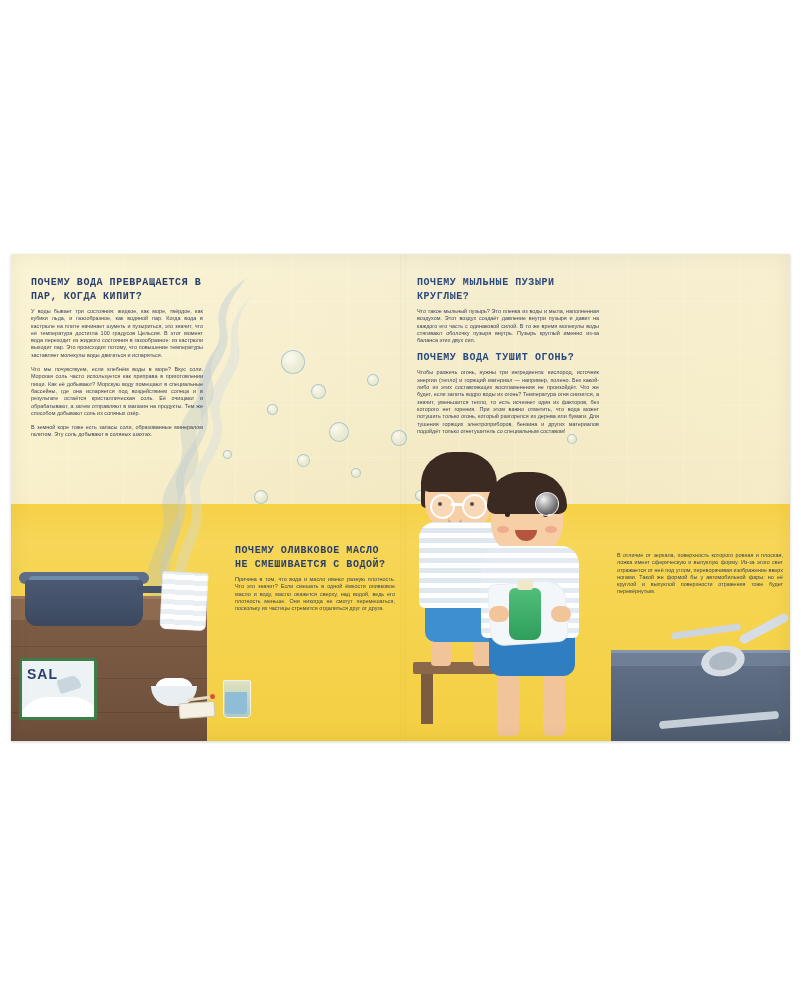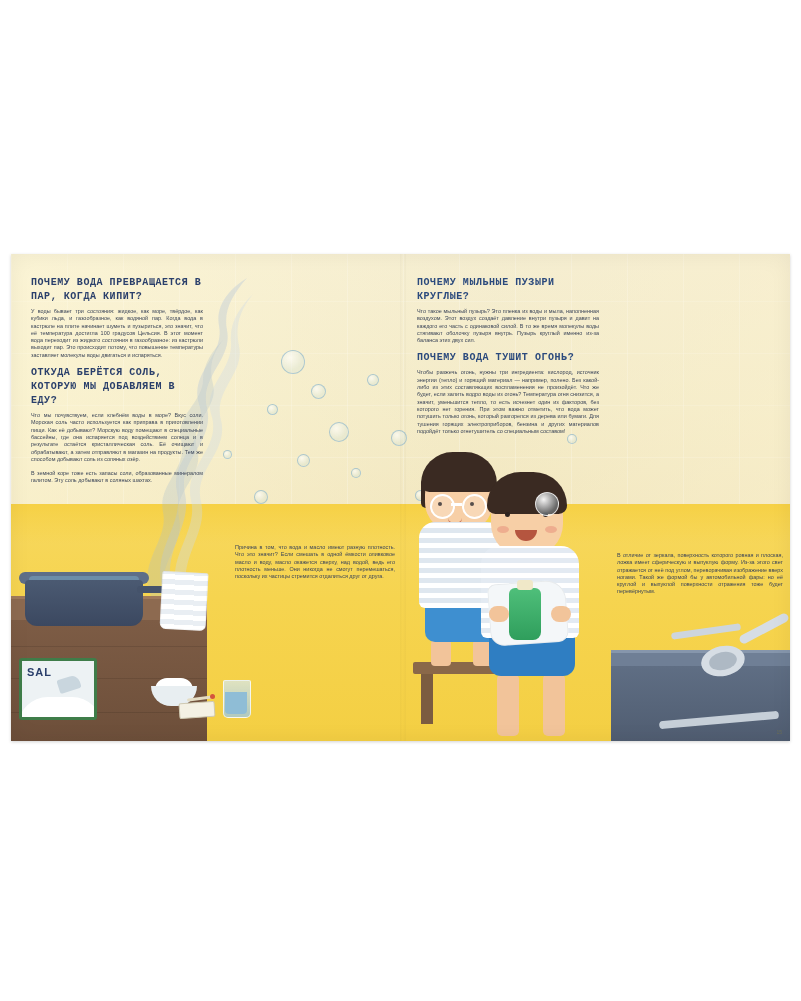--- a/index.html
+++ b/index.html
@@ -174,21 +174,21 @@
     position: absolute;
     left: 8px; top: 404px; width: 72px; height: 56px;
     background: #edf2f4;
     border: 3px solid #3f7d49;
     border-radius: 3px;
     overflow: hidden;
   }
   .saltbox .label {
     position: absolute;
     left: 5px; top: 5px;
-    font-size: 11px; font-weight: bold;
+    font-size: 14px; font-weight: bold;
     color: #2a3f6b;
     letter-spacing: 1px;
   }
   .saltbox .pile {
     position: absolute;
     left: -4px; bottom: -10px; width: 84px; height: 30px;
     background: #ffffff;
     border-radius: 40px 40px 0 0;
   }
   .saltbox .scoop {
@@ -492,26 +492,26 @@
     <div class="kid2-shirt"></div>
     <div class="cloth"></div>
     <div class="bottle"></div>
     <div class="bottle-cap"></div>
     <div class="hand-l"></div>
     <div class="hand-r"></div>
 
     <div class="col col-left">
       <h2 class="qhead">ПОЧЕМУ ВОДА ПРЕВРАЩАЕТСЯ В ПАР, КОГДА КИПИТ?</h2>
       <p class="body-t">У воды бывает три состояния: жидкое, как море, твёрдое, как кубики льда, и газообразное, как водяной пар. Когда вода в кастрюле на плите начинает шуметь и пузыриться, это значит, что её температура достигла 100 градусов Цельсия. В этот момент вода переходит из жидкого состояния в газообразное: из кастрюли выходит пар. Это происходит потому, что повышение температуры заставляет молекулы воды двигаться и испаряться.</p>
-      <h2 class="qhead">ОТКУДА БЕРЁТСЯ СОЛЬ, КОТОРУЮ МЫ ДОБАВЛЯЕМ В ЕДУ?</h2>
       <p class="body-t">Что мы почувствуем, если клебнём воды в море? Вкус соли. Морская соль часто используется как приправа в приготовлении пищи. Как её добывают? Морскую воду помещают в специальные бассейны, где она испаряется под воздействием солнца и в результате остаётся кристаллическая соль. Её очищают и обрабатывают, а затем отправляют в магазин на продукты. Тем же способом добывают соль из соляных озёр.</p>
       <p class="body-t">В земной коре тоже есть запасы соли, образованные минералом галитом. Эту соль добывают в соляных шахтах.</p>
     </div>
 
     <div class="col col-left2">
+      <h2 class="qhead">ПОЧЕМУ ОЛИВКОВОЕ МАСЛО НЕ СМЕШИВАЕТСЯ С ВОДОЙ?</h2>
       <p class="body-t">Причина в том, что вода и масло имеют разную плотность. Что это значит? Если смешать в одной ёмкости оливковое масло и воду, масло окажется сверху, над водой, ведь его плотность меньше. Они никогда не смогут перемешаться, поскольку их частицы стремится отдалиться друг от друга.</p>
     </div>
 
     <div class="col col-mid">
       <h2 class="qhead accent">ПОЧЕМУ МЫЛЬНЫЕ ПУЗЫРИ КРУГЛЫЕ?</h2>
       <p class="body-t">Что такое мыльный пузырь? Это пленка из воды и мыла, наполненная воздухом. Этот воздух создаёт давление внутри пузыря и давит на каждого его часть с одинаковой силой. В то же время молекулы воды стягивают оболочку пузыря внутрь. Пузырь круглый именно из-за баланса этих двух сил.</p>
       <h2 class="qhead accent">ПОЧЕМУ ВОДА ТУШИТ ОГОНЬ?</h2>
       <p class="body-t">Чтобы разжечь огонь, нужны три ингредиента: кислород, источник энергии (тепло) и горящий материал — например, полено. Без какой-либо из этих составляющих воспламенения не произойдёт. Что же будет, если залить водро воды из огонь? Температура огня снизится, а значит, уменьшится тепло, то есть исчезнет один из факторов, без которого нет горения. При этом важно отметить, что вода может потушить только огонь, который разгорелся из дерева или бумаги. Для тушения горящих электроприборов, бензина и других материалов подойдёт только огнетушитель со специальным составом!</p>
     </div>
 

